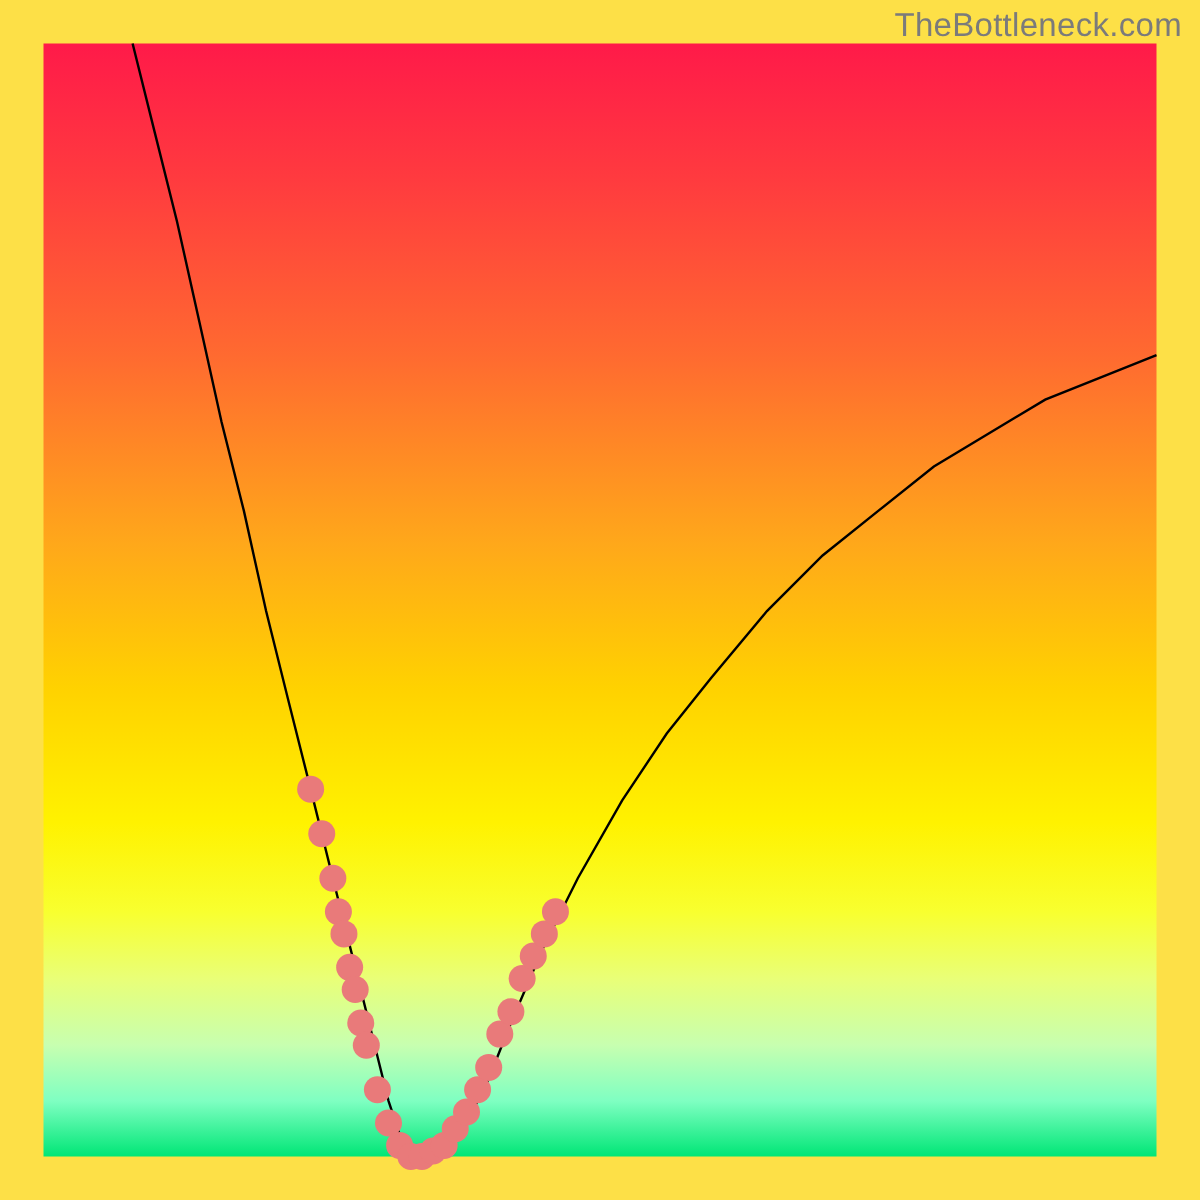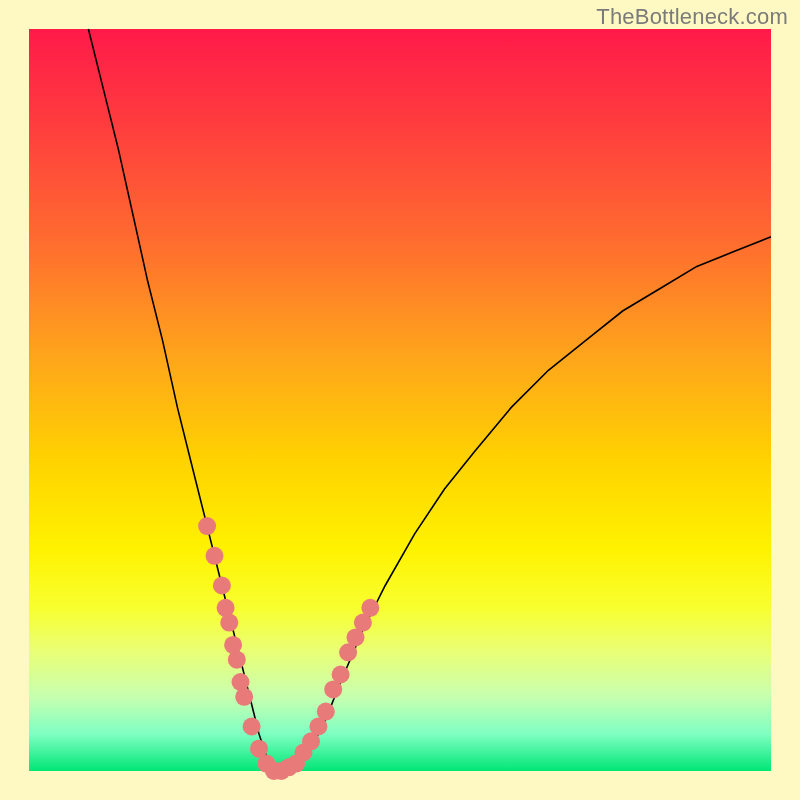--- a/index.html
+++ b/index.html
@@ -8,21 +8,21 @@
     width: 800px;
     height: 800px;
     background: #000;
     font-family: Arial, Helvetica, sans-serif;
     overflow: hidden;
   }
   .stage {
     position: relative;
     width: 800px;
     height: 800px;
-    background: #fef9c3;
+    background: #fde047;
   }
   .plot {
     position: absolute;
     left: 29px;
     top: 29px;
     width: 742px;
     height: 742px;
     
     background: linear-gradient(
       to bottom,

